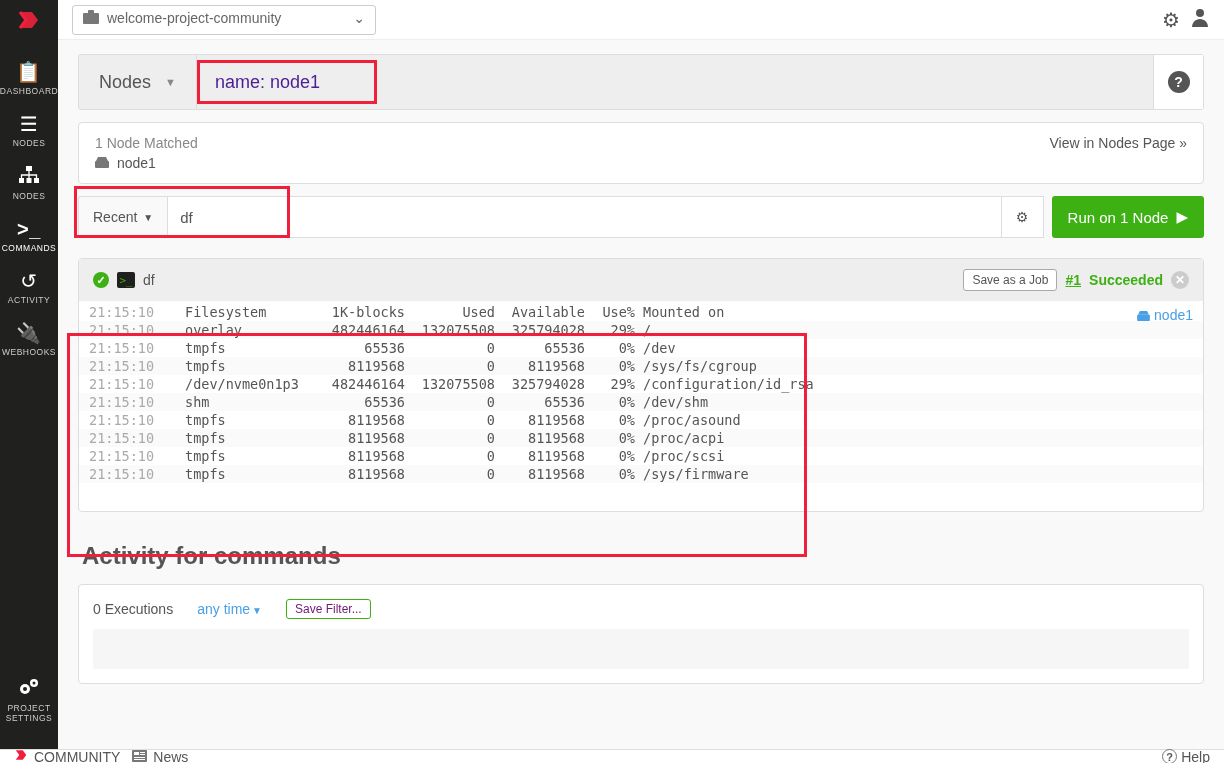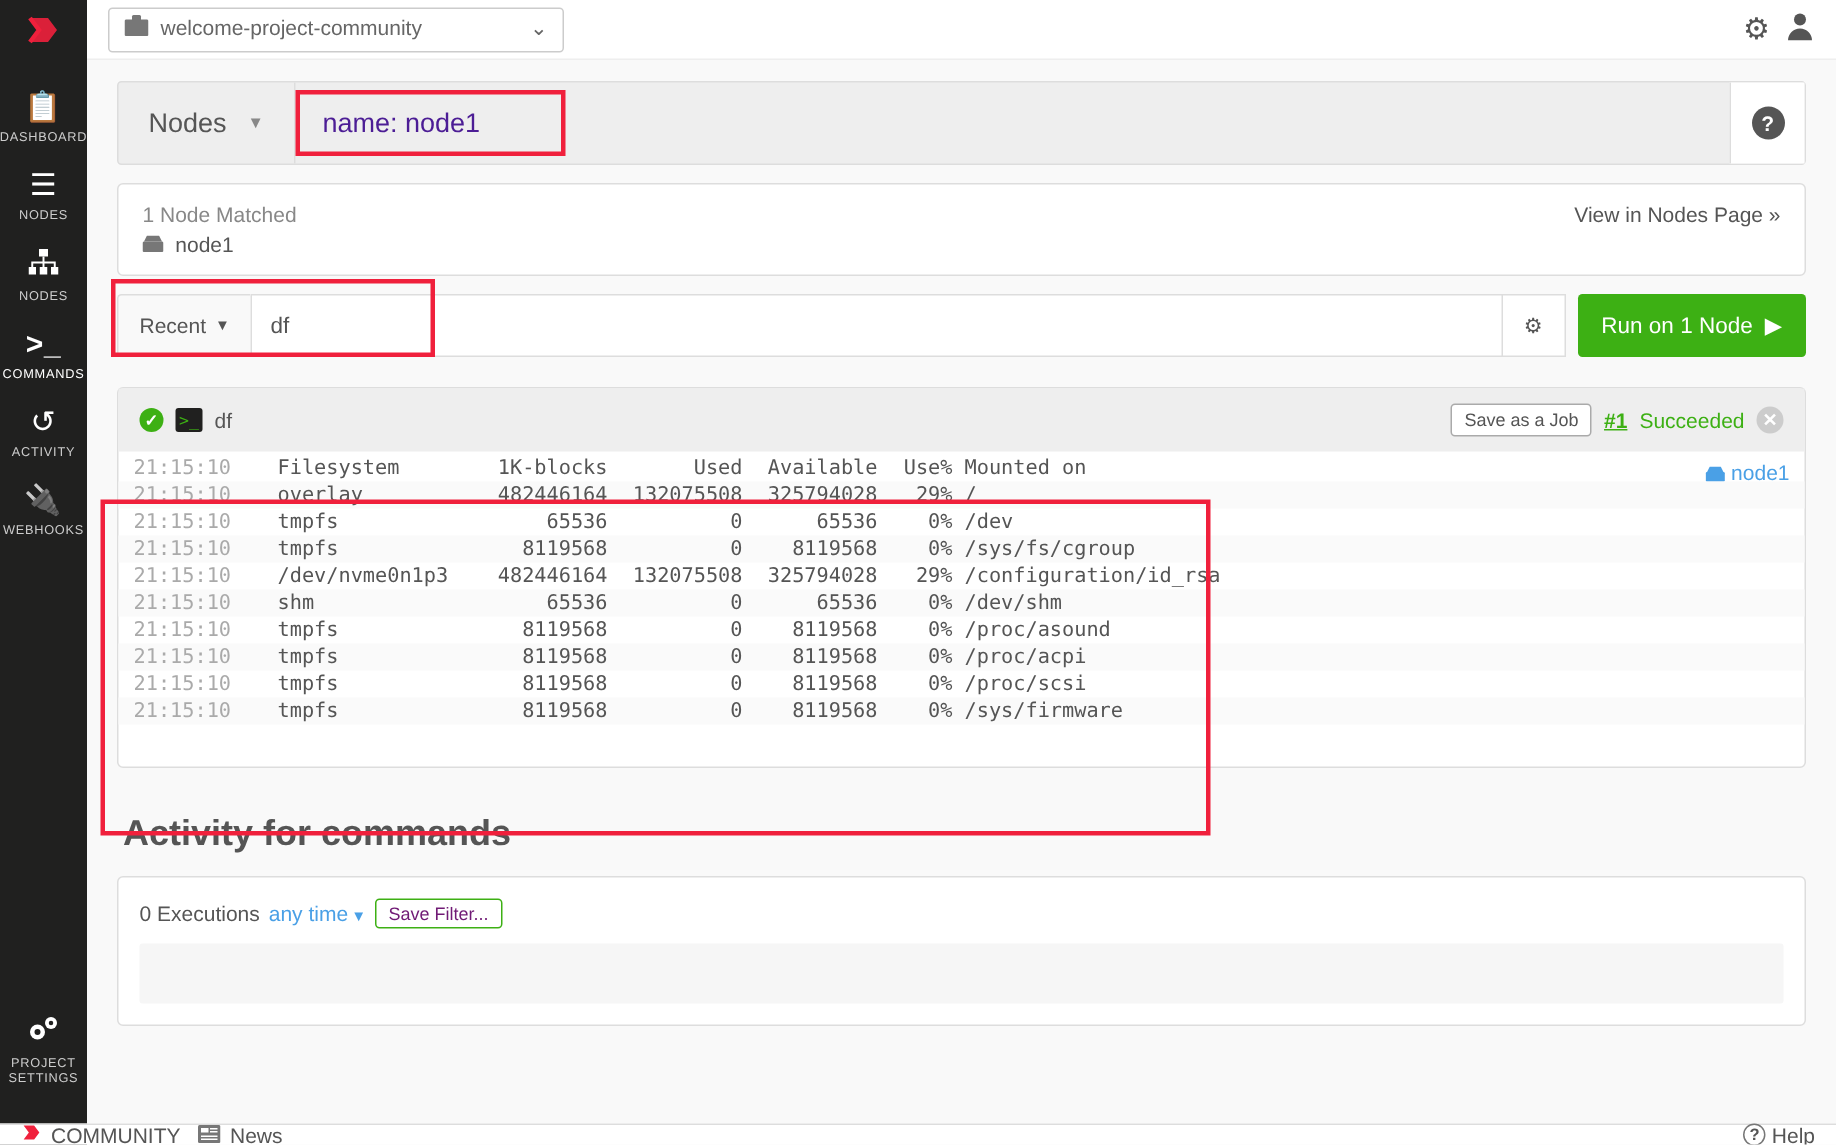--- a/index.html
+++ b/index.html
@@ -60,41 +60,41 @@
 
   
   .out-panel { margin-top: 20px; border: 1px solid #ddd; border-radius: 4px; background: #fff; position: relative; }
   .out-head { background: #eee; padding: 10px 14px; display: flex; align-items: center; gap: 8px; }
   .stat-ok { width: 16px; height: 16px; background: #3db014; border-radius: 50%; display:flex;align-items:center;justify-content:center;color:#fff;font-size:11px;font-weight:bold; }
   .term-ico { width: 18px; height: 16px; background: #20201f; color: #3db014; font-family: monospace; font-size: 11px; display:flex;align-items:center;justify-content:center;border-radius:2px; }
   .cmd-name { color: #555; }
   .out-head-spacer { flex: 1; }
   .save-job { border: 1px solid #aaa; background: #fff; color: #555; font-size: 12px; padding: 3px 8px; border-radius: 3px; cursor: pointer; }
   .exec-link { color: #3db014; text-decoration: underline; font-weight: bold; cursor: pointer; }
-  .succ { color: #3db014; font-weight: normal; }
+  .succ { color: #3db014; font-weight: bold; }
   .close-x { width: 18px; height: 18px; border-radius: 50%; background: #ccc; color: #fff; display:flex;align-items:center;justify-content:center;font-size:12px;cursor:pointer;font-weight:bold; }
 
   .out-body { position: relative; padding: 2px 0 4px 0; min-height: 210px; }
   .node-tag { position: absolute; right: 10px; top: 6px; color: #4aa0e6; font-size: 14px; cursor: pointer; }
   .tbl { font-family: "Menlo","Consolas",monospace; font-size: 13.5px; color: #555; width: 100%; }
   .tbl .row { display: flex; padding: 1px 10px; }
   .tbl .row:nth-child(even){ background:#fafafa; }
   .ts { color: #aaa; width: 96px; flex-shrink:0; }
   .fs  { width: 130px; flex-shrink:0; }
   .c1k { width: 90px; text-align:right; flex-shrink:0; }
   .cus { width: 90px; text-align:right; flex-shrink:0; }
   .cav { width: 90px; text-align:right; flex-shrink:0; }
   .cpc { width: 50px; text-align:right; flex-shrink:0; }
   .cmt { padding-left: 8px; }
   .red-box-3 { position: absolute; border: 3px solid #f0203c; left: -12px; top: 32px; width: 740px; height: 224px; pointer-events: none; }
 
   
   .activity-h { font-size: 24px; color: #555; margin: 30px 0 14px 4px; }
   .activity-panel { border: 1px solid #ddd; border-radius: 4px; padding: 14px; background:#fff; }
-  .act-row1 { display:flex; align-items:center; gap:6px; color:#555; }
+  .act-row1 { display:flex; align-items:center; gap:24px; color:#555; }
   .anytime { color:#4aa0e6; cursor:pointer; }
   .anytime .car{ font-size:10px; margin-left:2px;}
   .save-filter { border:1px solid #3db014; color:#701a75; background:#fff; font-size:12px; padding:2px 8px; border-radius:3px; cursor:pointer; }
   .act-body { background:#f6f6f6; height:40px; margin-top:10px; border-radius:2px; }
 
   
   .footer { position:absolute; bottom:0; left:0; right:0; height:14px; border-top:1px solid #ddd; background:#fff; display:flex; align-items:center; padding:0 14px; color:#555; font-size:14px; }
   .footer .flogo{ color:#f0203c; margin-right:6px; }
   .footer .news-ico{ margin:0 6px 0 12px; }
   .footer-spacer{ flex:1; }

